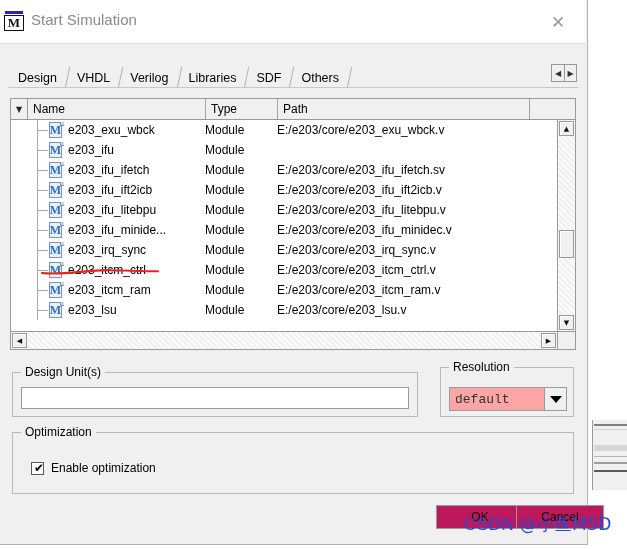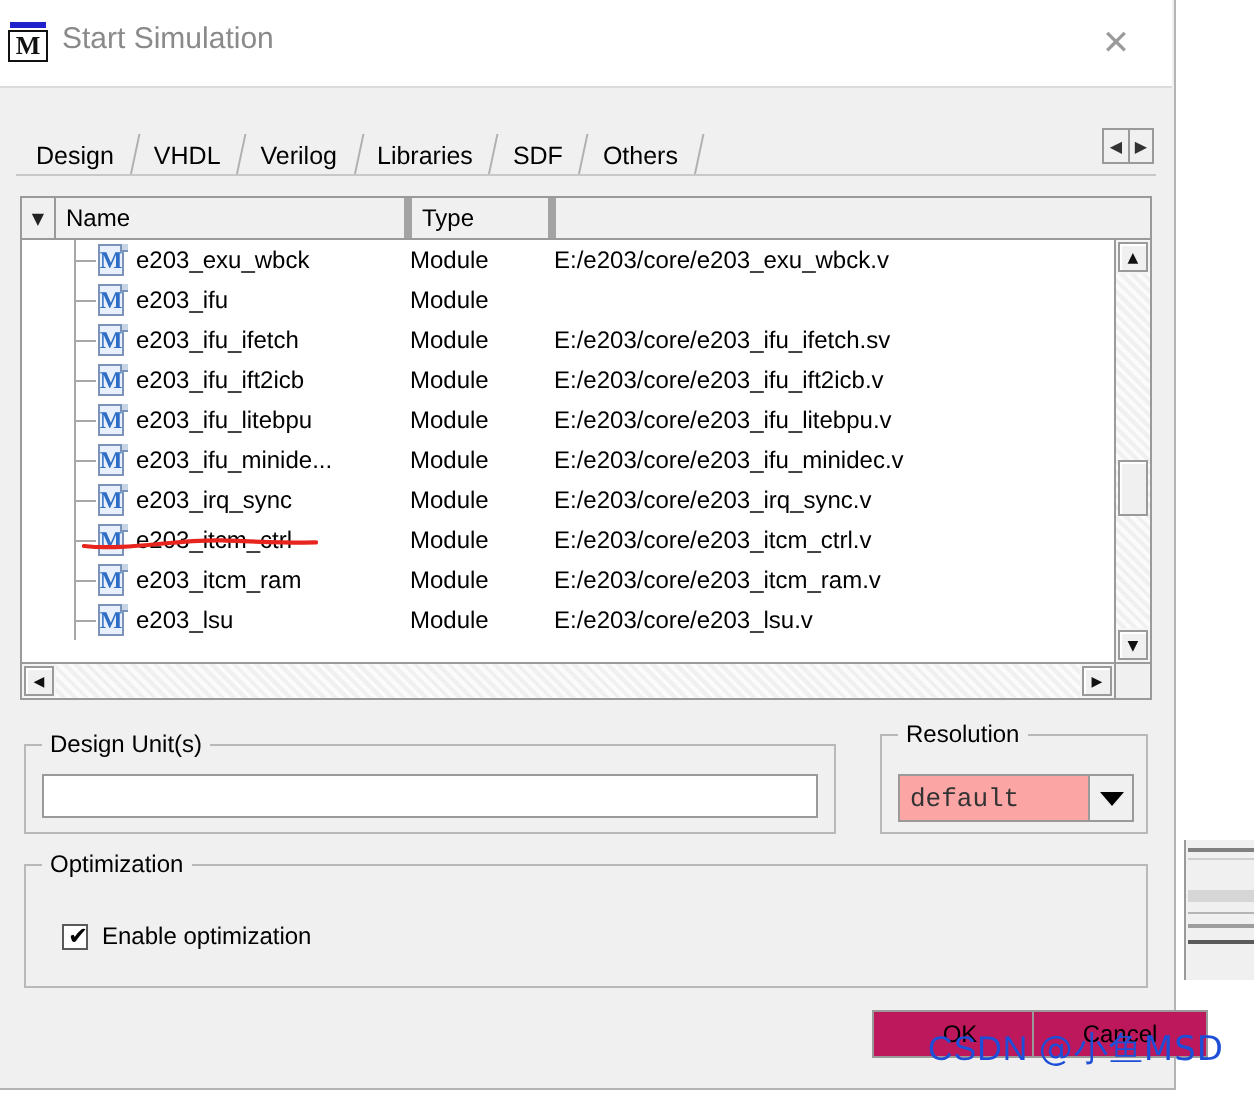--- a/index.html
+++ b/index.html
@@ -107,21 +107,21 @@
     background:#f0f0f0;border-bottom:1px solid #9a9a9a;
     display:flex;box-sizing:border-box;
   }
   .hdr .sortcell{
     width:16px;border-right:1px solid #9a9a9a;
     display:flex;align-items:center;justify-content:center;
     font-size:8px;color:#222;
     font-family:"DejaVu Sans", sans-serif;
   }
   .hdr .hcell{
-    border-right:4px solid #a3a3a3;padding-left:5px;
+    border-right:1px solid #a3a3a3;padding-left:5px;
     line-height:20px;font-size:12px;color:#000;box-sizing:border-box;
     overflow:hidden;white-space:nowrap;
   }
   .hdr .c-name{width:178px;}
   .hdr .c-type{width:72px;}
   .hdr .c-path{width:252px;}
   .hdr .c-pad{width:45px;border-right:none;}
 
   .rows{
     position:absolute;left:0;top:21px;right:18px;bottom:18px;overflow:hidden;
@@ -331,20 +331,21 @@
     </div>
     <div class="tab-underline"></div>
   </div>
 
   <div class="listwrap">
 
     <div class="hdr">
       <div class="sortcell">▼</div>
       <div class="hcell c-name">Name</div>
       <div class="hcell c-type">Type</div>
+      <div class="hcell c-path">Path</div>
       <div class="hcell c-pad"></div>
     </div>
 
     <div class="rows">
 
       <div class="row">
         <div class="treecell">
           <span class="vline"></span>
           <span class="hline"></span>
           <span class="micon">

